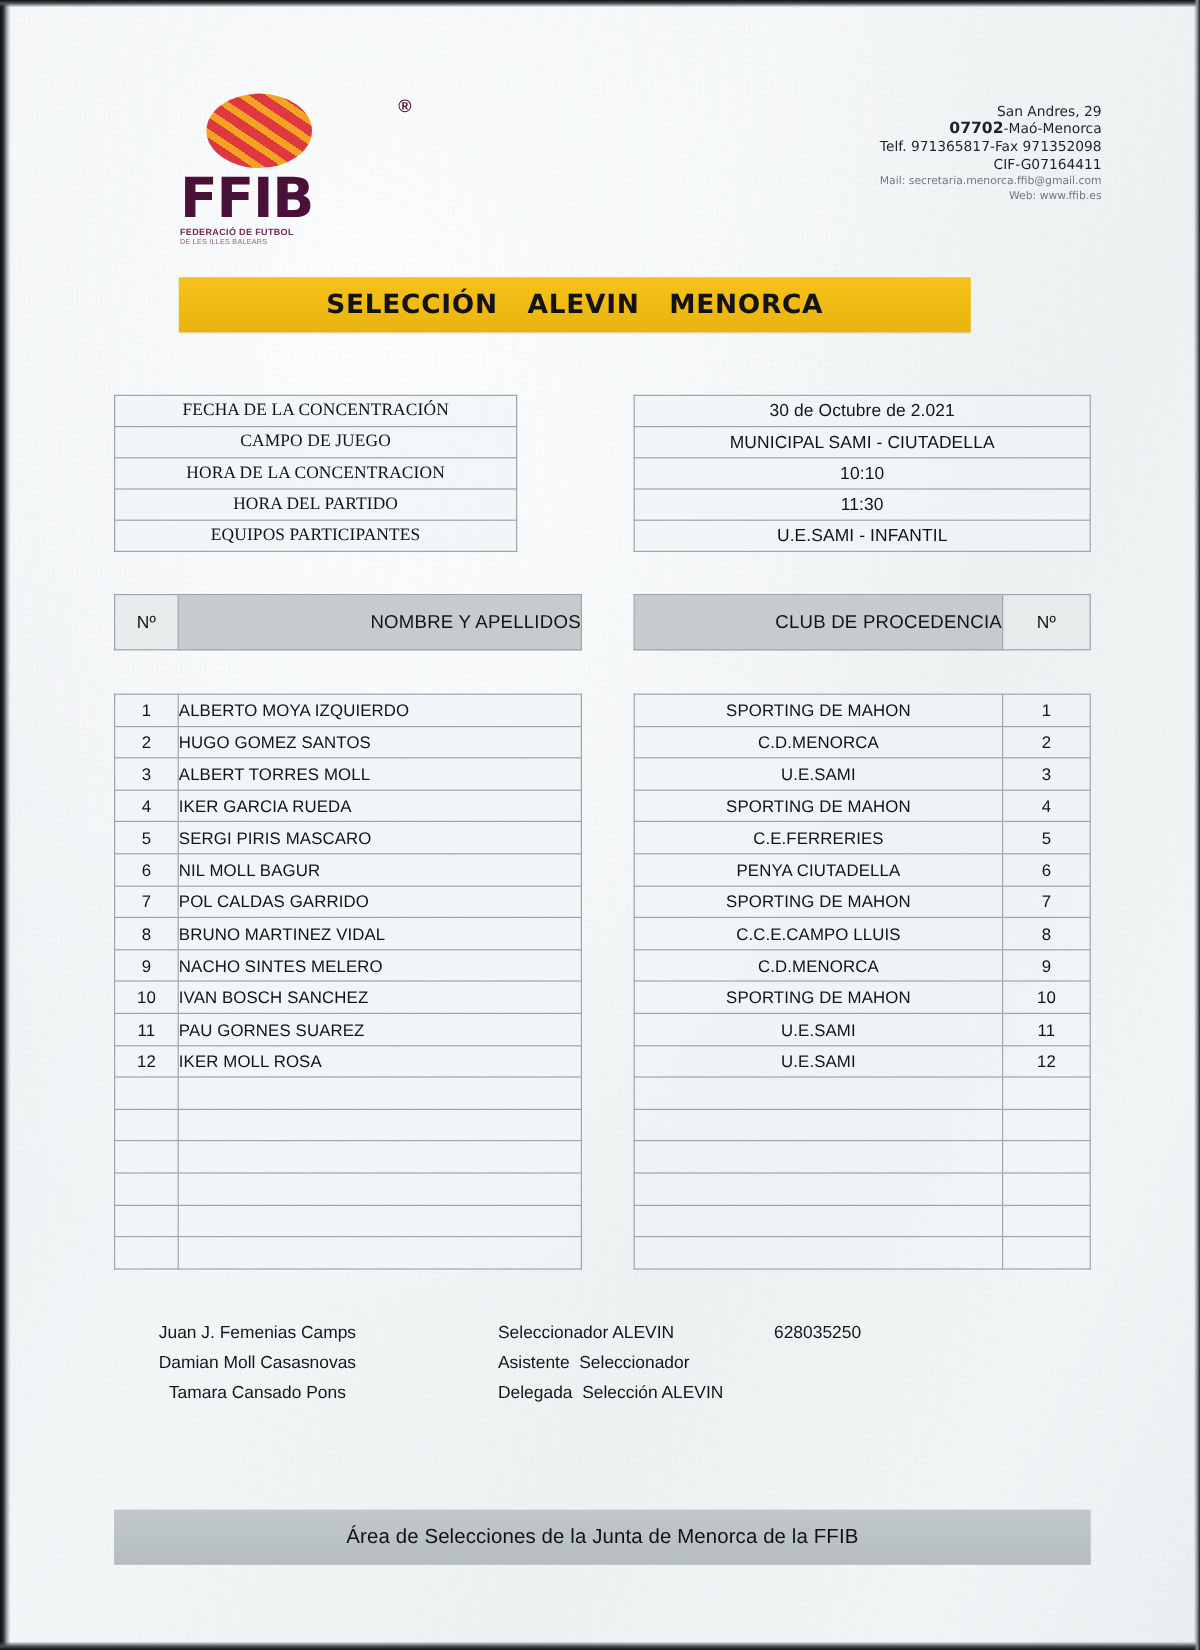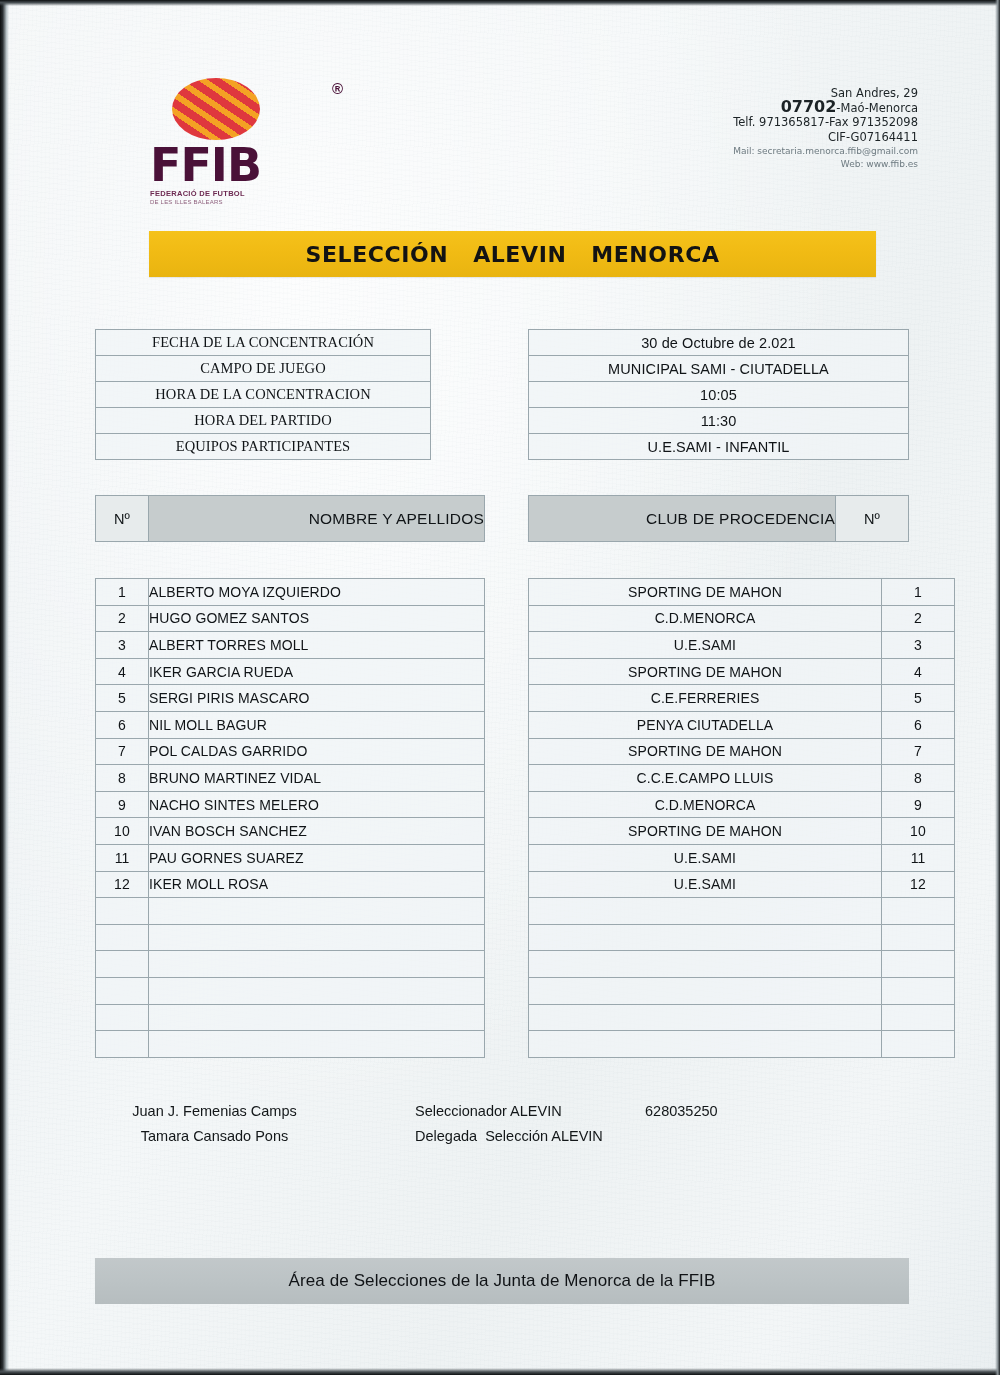--- a/index.html
+++ b/index.html
@@ -92,30 +92,30 @@
   }
 
   #address {
     position: absolute; right: 82px; top: 86px;
     text-align: right;
     color: #1c2326;
     font-size: 11.5px;
     line-height: 14.2px;
     font-family: "DejaVu Sans", sans-serif;
   }
-  #address .strong { font-weight: 700; font-size: 16px; }
+  #address .strong { font-weight: 700; font-size: 13px; }
   #address .faint {
     color: #6d7a80; font-size: 9px; line-height: 11px;
     filter: blur(.3px); margin-top: 2px;
   }
 
   
   #title-banner {
     position: absolute; left: 149px; top: 231px;
-    width: 727px; height: 46px;
+    width: 660px; height: 46px;
     background: linear-gradient(180deg, #f5c21b 0%, #f1bb14 45%, #e9b410 100%);
     display: flex; align-items: center; justify-content: center;
     box-shadow: 0 1px 1px rgba(0,0,0,.07);
   }
   #title-text {
     font-family: "DejaVu Sans", sans-serif;
     font-weight: 700;
     font-size: 22px;
     letter-spacing: .6px;
     color: #131313;
@@ -157,21 +157,21 @@
     text-align: right;
     font-size: 15.5px;
     letter-spacing: .2px;
     background: #c6cccd !important;
     white-space: nowrap;
   }
   .rh-num { background: #e7ebec !important; font-size: 14.5px; }
 
   
   #rb-left  { left: 95px;  top: 578px; width: 390px; }
-  #rb-right { left: 528px; top: 578px; width: 427px; padding-left: 36px; }
+  #rb-right { left: 528px; top: 578px; width: 381px; padding-left: 36px; }
   .rb-row td { height: 25.6px; font-size: 14px; letter-spacing: .1px; }
   .c-num  { text-align: center; width: 52px; }
   .c-name { text-align: left; padding-left: 11px; white-space: nowrap; }
   .c-club { text-align: center; white-space: nowrap; }
   .c-num-r { text-align: center; width: 72px; }
 
   
   #staff {
     position: absolute; left: 0; top: 1098px; width: 1000px;
     font-size: 14.5px; color: #131719;
@@ -248,21 +248,21 @@
 
   <table class="tbl" id="info-right">
     <tbody>
         <tr class="info-row">
           <td>30 de Octubre de 2.021</td>
         </tr>
         <tr class="info-row">
           <td>MUNICIPAL SAMI - CIUTADELLA</td>
         </tr>
         <tr class="info-row">
-          <td>10:05</td>
+          <td>10:10</td>
         </tr>
         <tr class="info-row">
           <td>11:30</td>
         </tr>
         <tr class="info-row">
           <td>U.E.SAMI - INFANTIL</td>
         </tr>
       </tbody>
   </table>
 
@@ -438,20 +438,25 @@
       </tbody>
   </table>
 
   <div id="staff">
       <div class="staff-row">
         <div class="staff-name">Juan J. Femenias Camps</div>
         <div class="staff-role">Seleccionador ALEVIN</div>
         <div class="staff-phone">628035250</div>
       </div>
       <div class="staff-row">
+        <div class="staff-name">Damian Moll Casasnovas</div>
+        <div class="staff-role">Asistente  Seleccionador</div>
+        <div class="staff-phone"></div>
+      </div>
+      <div class="staff-row">
         <div class="staff-name">Tamara Cansado Pons</div>
         <div class="staff-role">Delegada  Selección ALEVIN</div>
         <div class="staff-phone"></div>
       </div>
     </div>
 
   <div id="footer-bar">
     <div id="footer-text">Área de Selecciones de la Junta de Menorca de la FFIB</div>
   </div>
 

